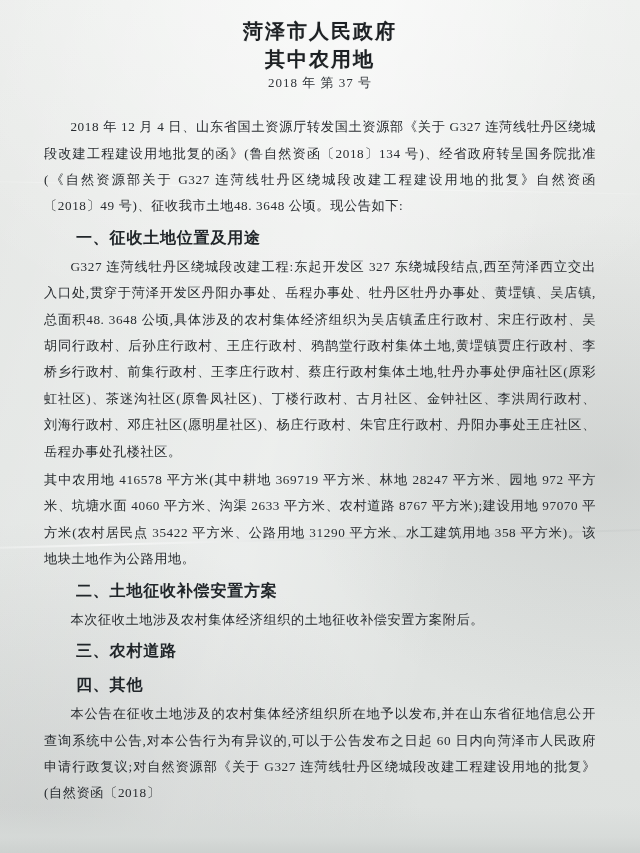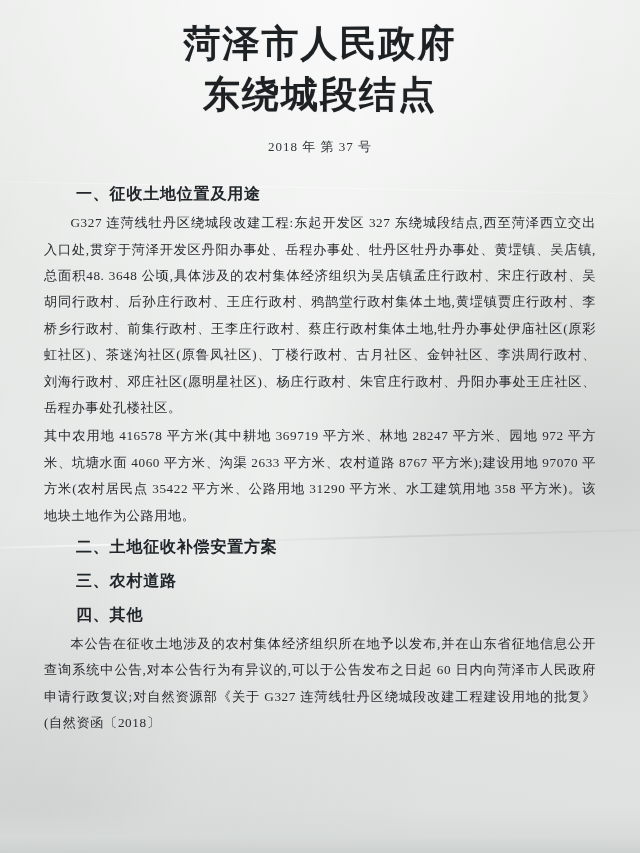--- a/index.html
+++ b/index.html
@@ -58,34 +58,34 @@
     pointer-events: none;
   }
   .sheet {
     position: relative;
     z-index: 4;
     padding: 10px 44px 0 44px;
     color: #25292c;
   }
   .doc-title {
     text-align: center;
-    font-size: 37px;
+    font-size: 20px;
     line-height: 1.38;
     font-weight: 700;
     letter-spacing: 2px;
     color: #1d2124;
     margin-top: 8px;
     text-shadow: 0 0 1px rgba(0,0,0,0.25);
   }
   .doc-title .line2 { display: block; }
   .doc-number {
     text-align: center;
     font-size: 13px;
     letter-spacing: 1px;
-    margin-top: 18px;
+    margin-top: 1px;
     margin-bottom: 22px;
     color: #30353a;
   }
   p.body {
     font-size: 13.2px;
     line-height: 2.0;
     text-align: justify;
     text-justify: inter-ideograph;
     margin: 0 0 2px 0;
     letter-spacing: 0.6px;
@@ -116,31 +116,33 @@
 <body>
 
 <div id="page">
   <div class="crease"></div>
   <div class="crease2"></div>
 
   <div class="sheet">
 
     <div class="doc-title">
       <span>菏泽市人民政府</span>
-      <span class="line2">东绕城段结点</span>
+      <span class="line2">其中农用地</span>
     </div>
 
     <div class="doc-number">2018 年  第 37 号</div>
 
+    <p class="body indent">2018 年 12 月 4 日、山东省国土资源厅转发国土资源部《关于 G327 连菏线牡丹区绕城段改建工程建设用地批复的函》(鲁自然资函〔2018〕134 号)、经省政府转呈国务院批准(《自然资源部关于 G327 连菏线牡丹区绕城段改建工程建设用地的批复》自然资函〔2018〕49 号)、征收我市土地48. 3648 公顷。现公告如下:</p>
 
     <h2 class="section">一、征收土地位置及用途</h2>
     <p class="body indent">G327 连菏线牡丹区绕城段改建工程:东起开发区 327 东绕城段结点,西至菏泽西立交出入口处,贯穿于菏泽开发区丹阳办事处、岳程办事处、牡丹区牡丹办事处、黄堽镇、吴店镇,总面积48. 3648 公顷,具体涉及的农村集体经济组织为吴店镇孟庄行政村、宋庄行政村、吴胡同行政村、后孙庄行政村、王庄行政村、鸦鹊堂行政村集体土地,黄堽镇贾庄行政村、李桥乡行政村、前集行政村、王李庄行政村、蔡庄行政村集体土地,牡丹办事处伊庙社区(原彩虹社区)、茶迷沟社区(原鲁凤社区)、丁楼行政村、古月社区、金钟社区、李洪周行政村、刘海行政村、邓庄社区(愿明星社区)、杨庄行政村、朱官庄行政村、丹阳办事处王庄社区、岳程办事处孔楼社区。</p>
     <p class="body">其中农用地 416578 平方米(其中耕地 369719 平方米、林地 28247 平方米、园地 972 平方米、坑塘水面 4060 平方米、沟渠 2633 平方米、农村道路 8767 平方米);建设用地 97070 平方米(农村居民点 35422 平方米、公路用地 31290 平方米、水工建筑用地 358 平方米)。该地块土地作为公路用地。</p>
 
     <h2 class="section">二、土地征收补偿安置方案</h2>
+    <p class="body indent">本次征收土地涉及农村集体经济组织的土地征收补偿安置方案附后。</p>
 
     <h2 class="section">三、农村道路</h2>
 
     <h2 class="section">四、其他</h2>
     <p class="body indent">本公告在征收土地涉及的农村集体经济组织所在地予以发布,并在山东省征地信息公开查询系统中公告,对本公告行为有异议的,可以于公告发布之日起 60 日内向菏泽市人民政府申请行政复议;对自然资源部《关于 G327 连菏线牡丹区绕城段改建工程建设用地的批复》(自然资函〔2018〕</p>
 
   </div>
 
   <div class="fade-bottom"></div>
 </div>

